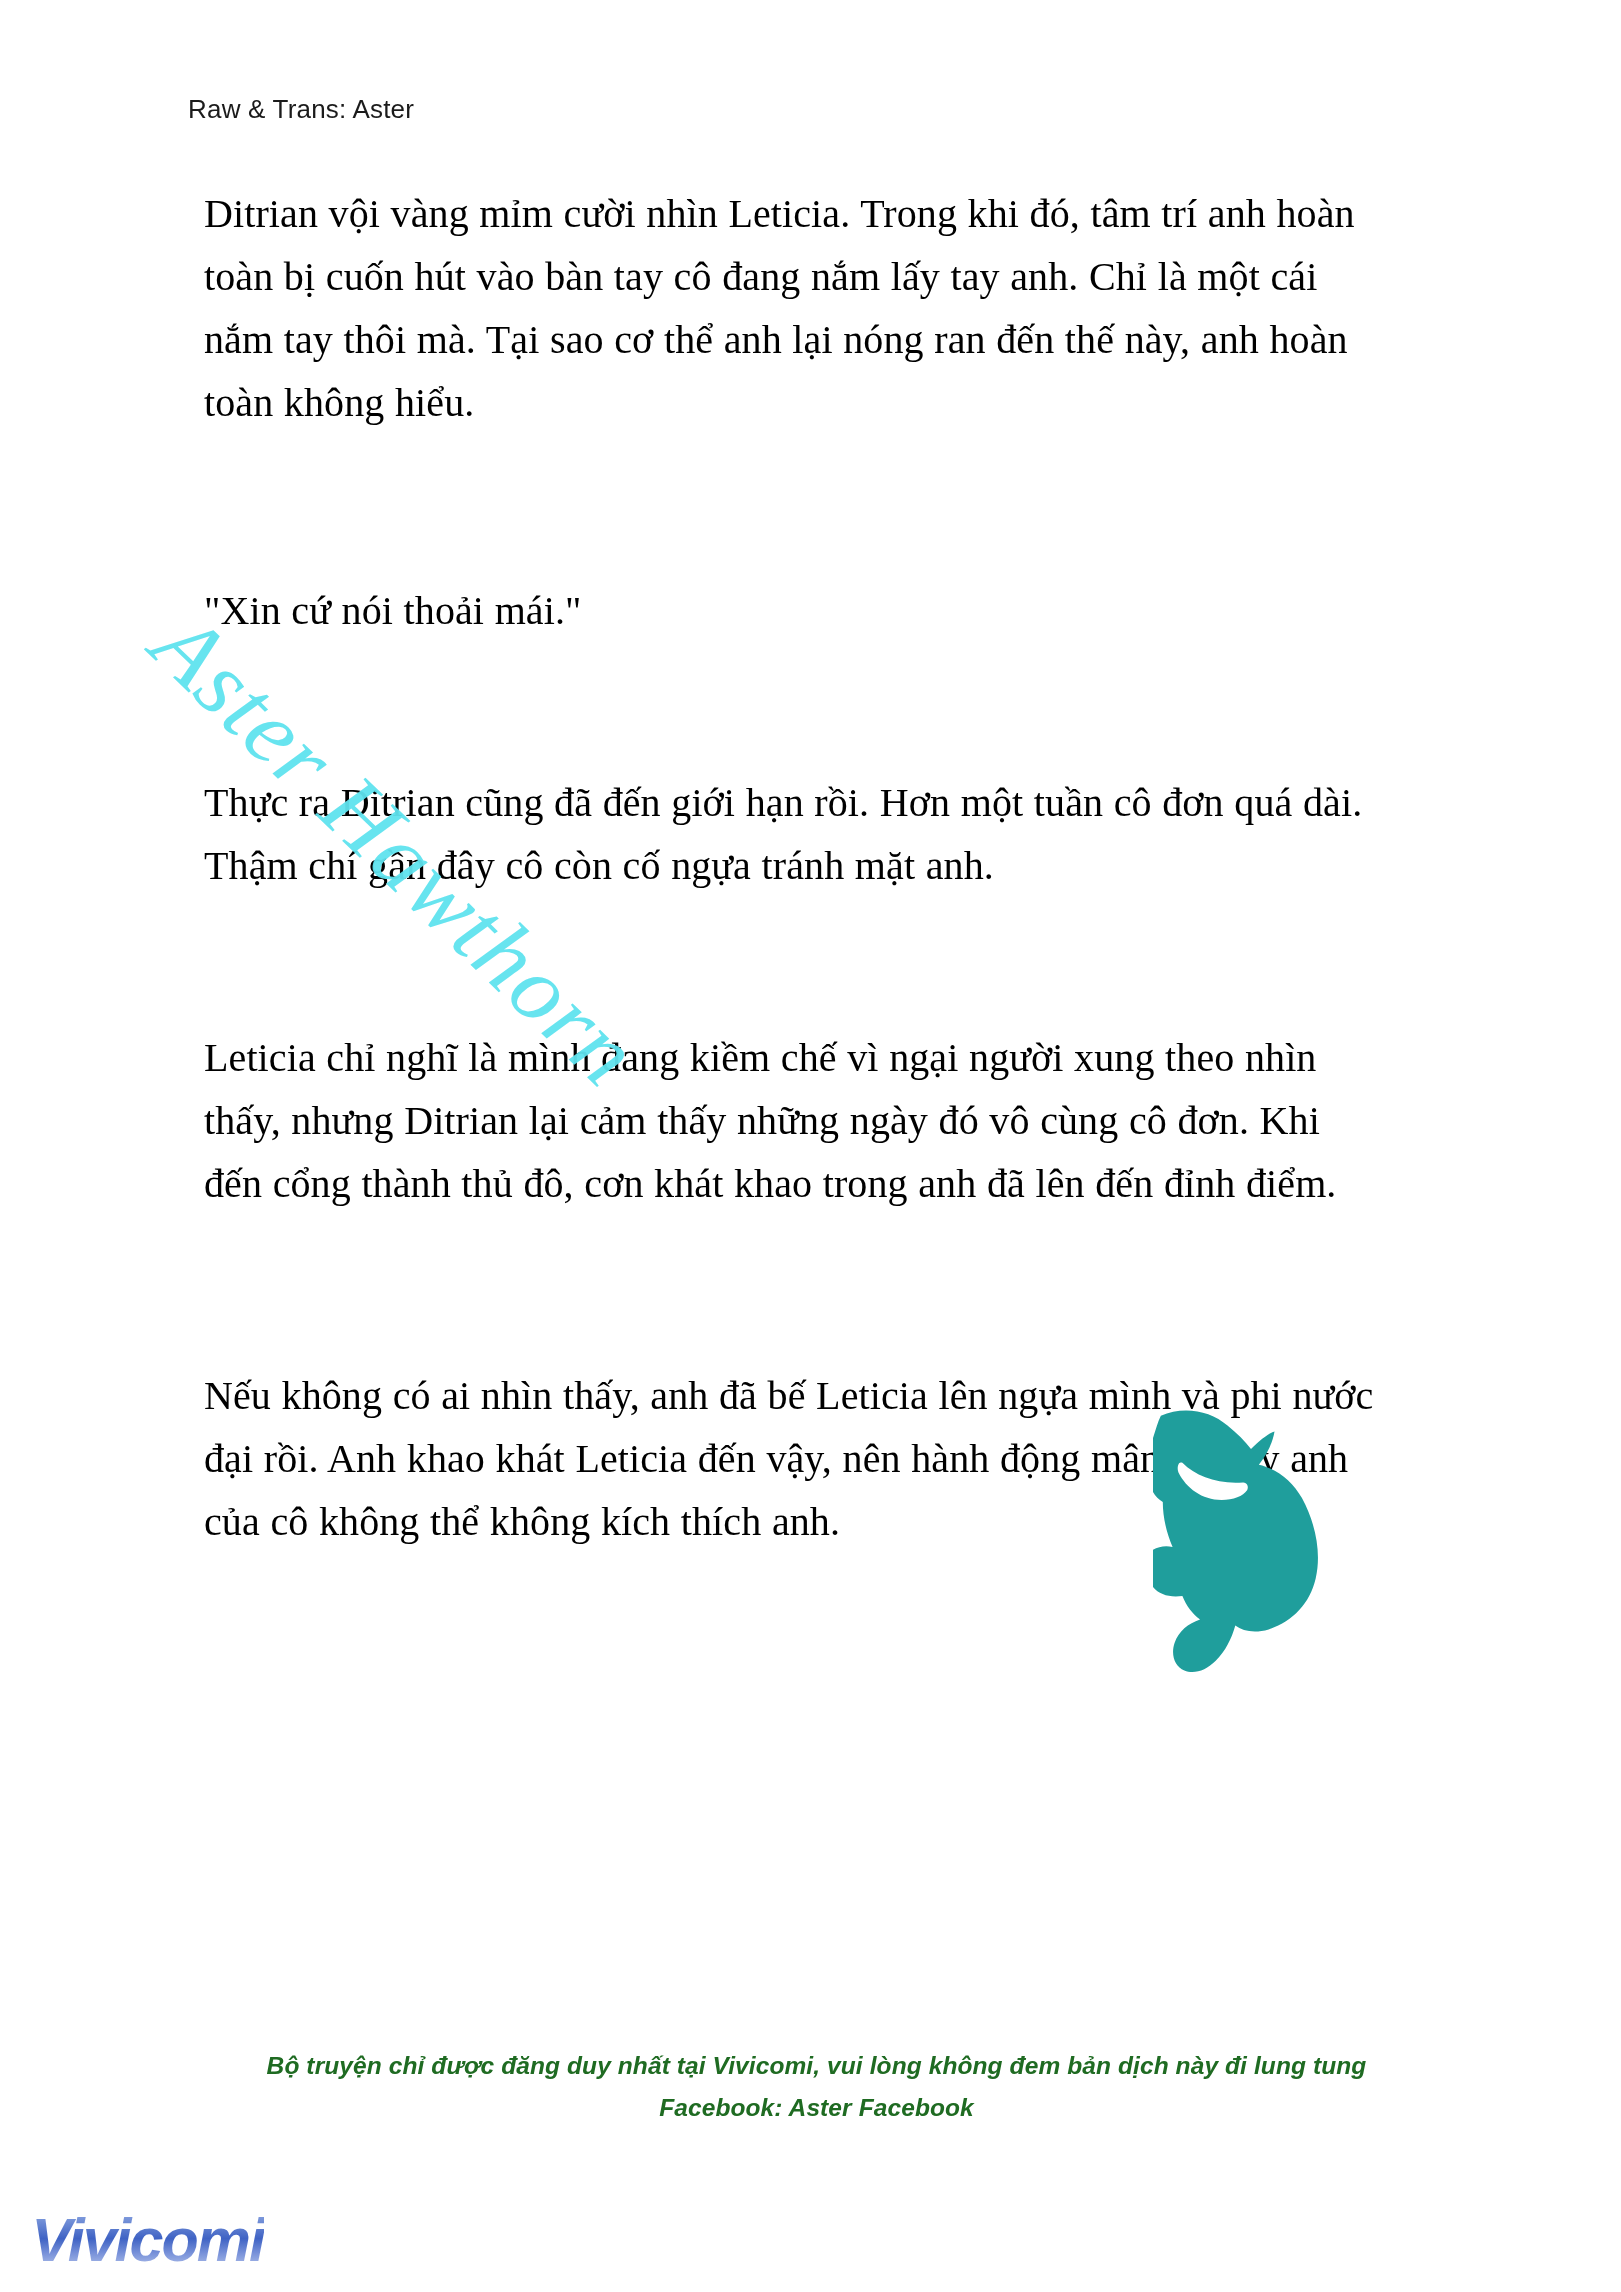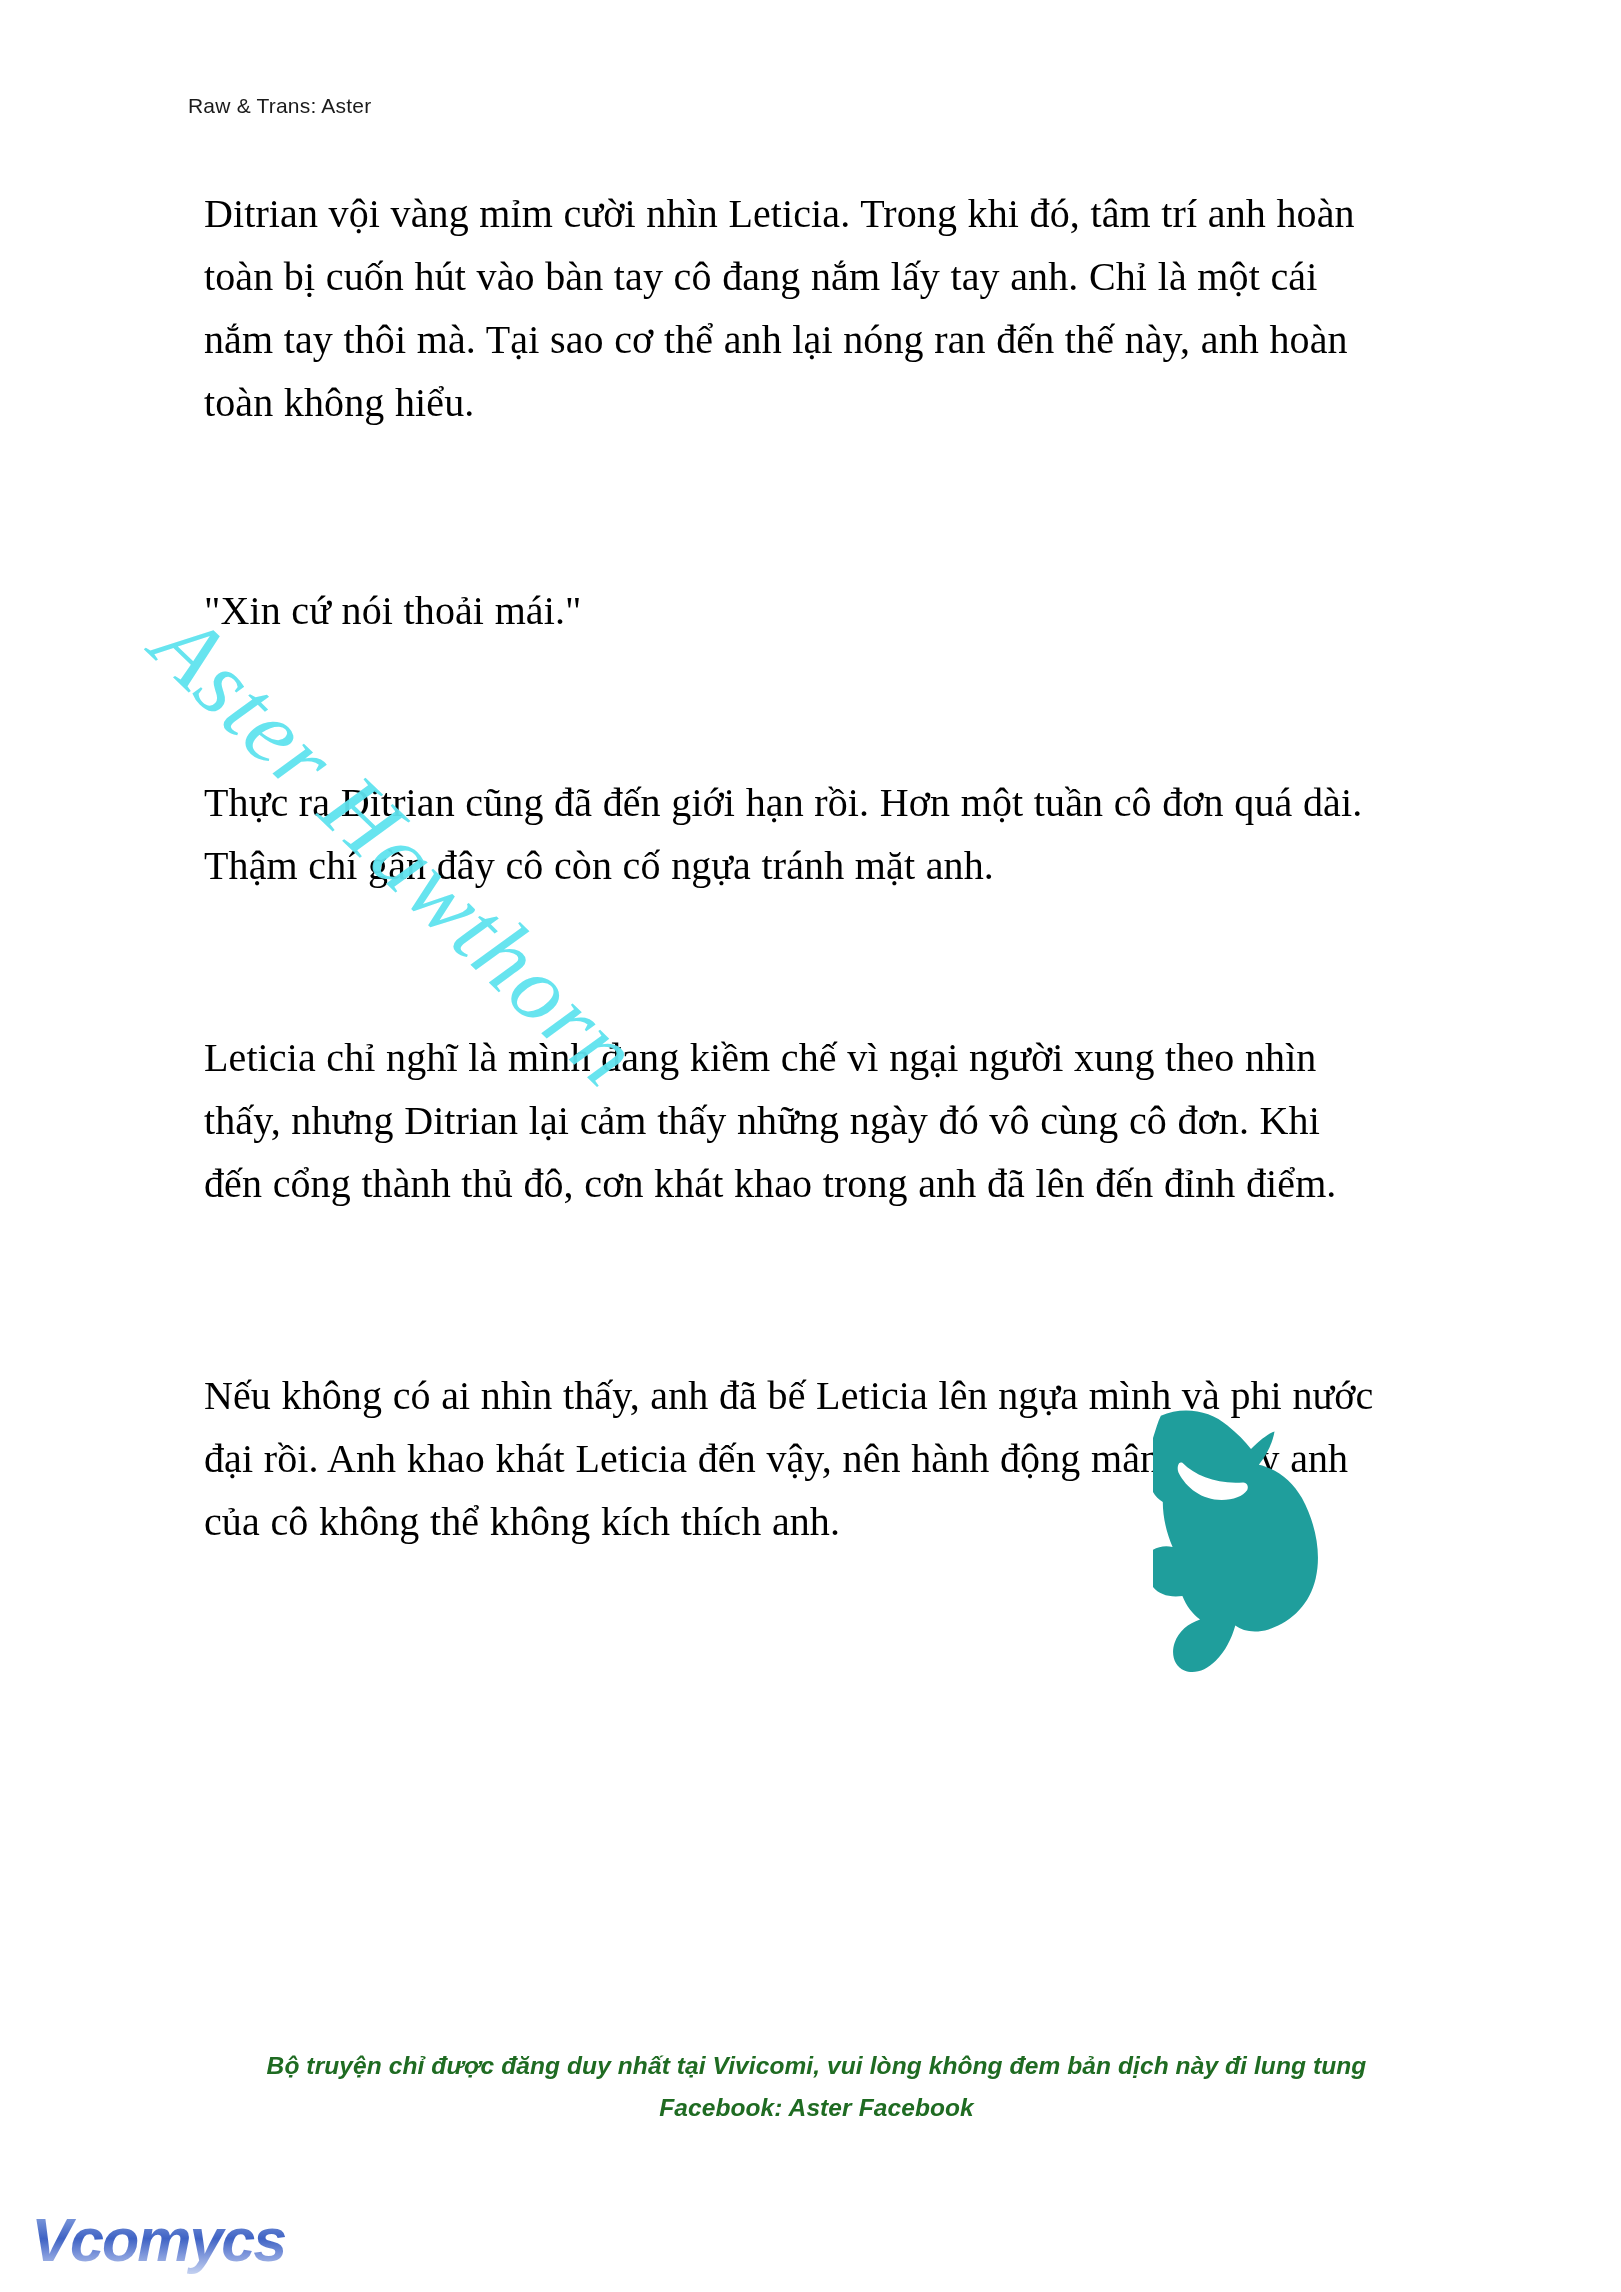--- a/index.html
+++ b/index.html
@@ -17,21 +17,21 @@
     background: #ffffff;
     overflow: hidden;
   }
 
   
   #header {
     position: absolute;
     left: 188px;
     top: 94px;
     font-family: "Liberation Sans", "DejaVu Sans", sans-serif;
-    font-size: 21px;
+    font-size: 26px;
     color: #1b1b1b;
     letter-spacing: 0.2px;
     white-space: nowrap;
   }
 
   
   #content {
     position: absolute;
     left: 192px;
     top: 182px;
@@ -166,17 +166,17 @@
       </g>
     </svg>
   </div>
 
   <div id="footer">
     <div class="footer-line">Bộ truyện chỉ được đăng duy nhất tại Vivicomi, vui lòng không đem bản dịch này đi lung tung</div>
     <div class="footer-line">Facebook: Aster Facebook</div>
   </div>
 
   <div id="logo">
-    <div id="logo-text">Vcomycs</div>
+    <div id="logo-text">Vivicomi</div>
   </div>
 
 </div>
 
 
 </body></html>

